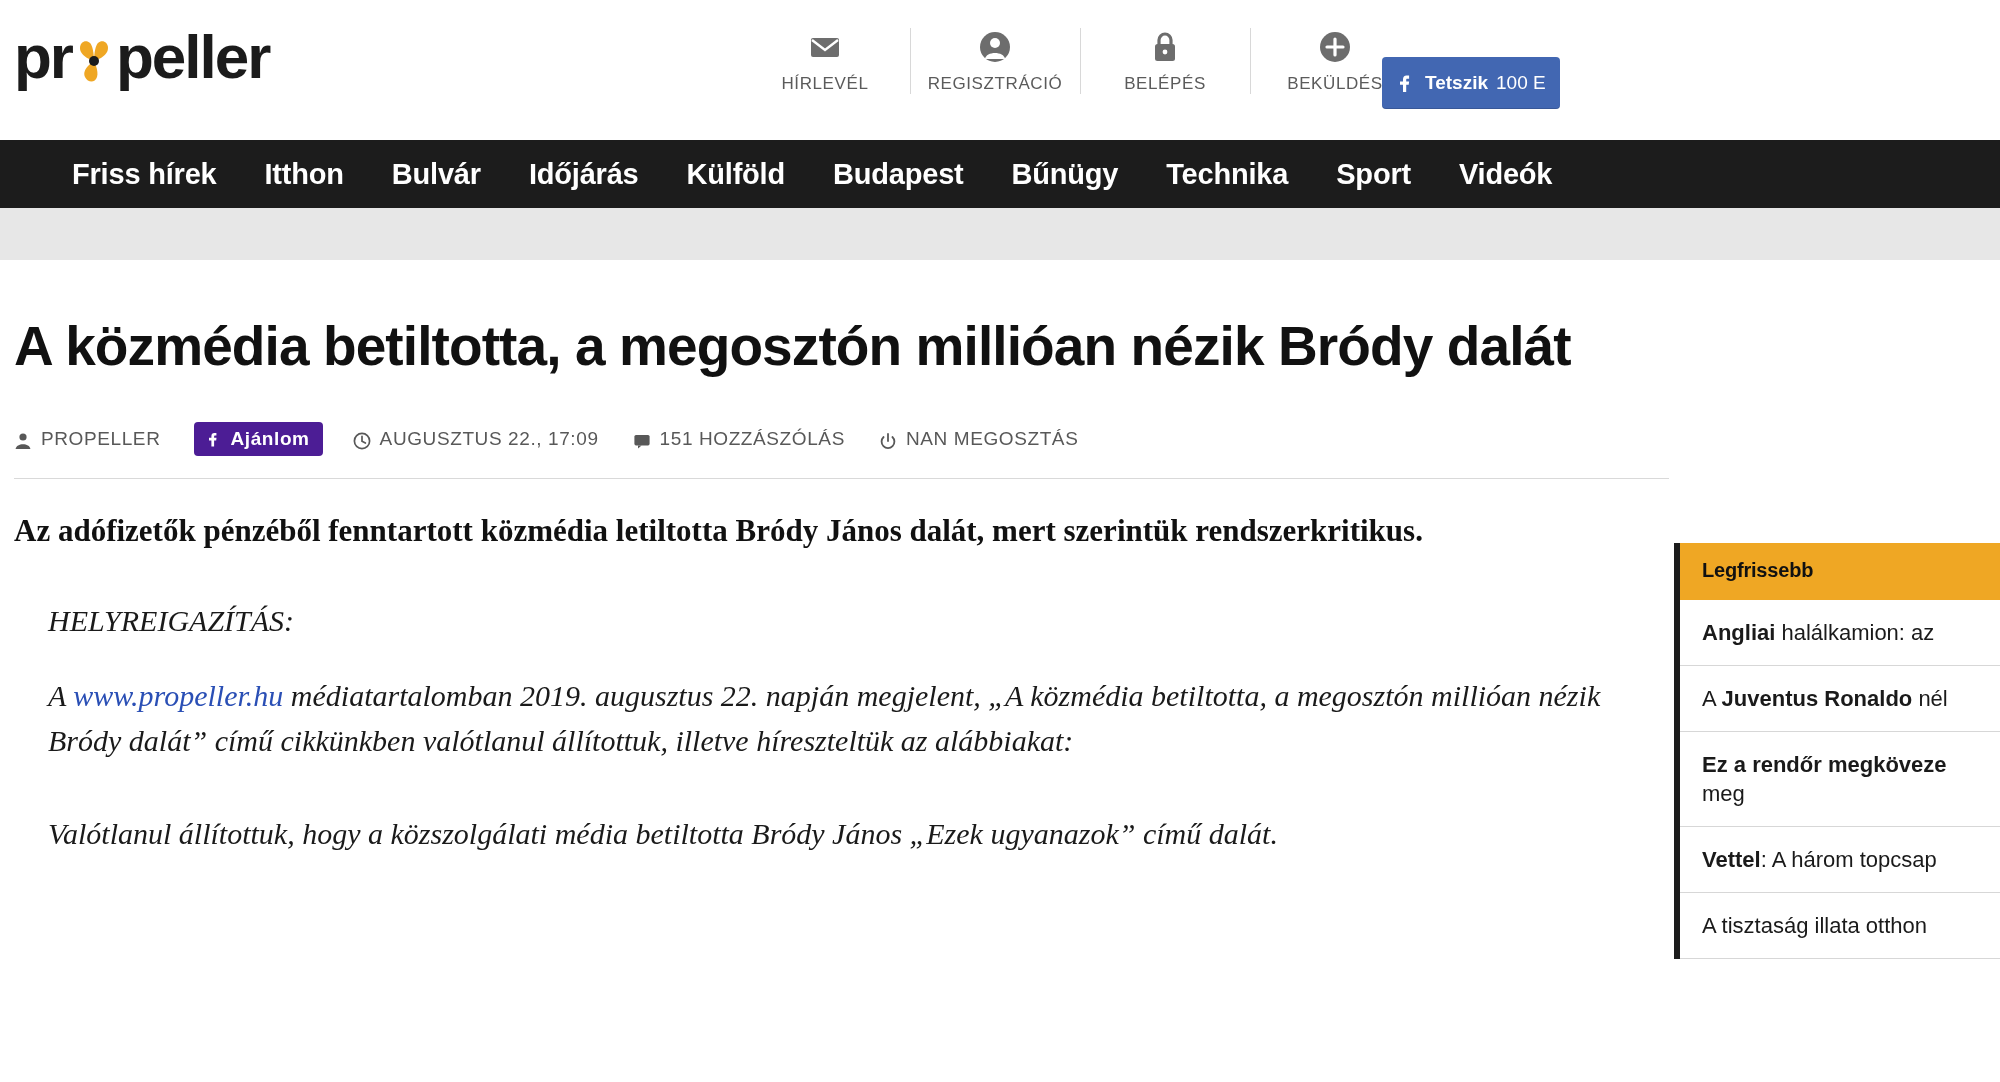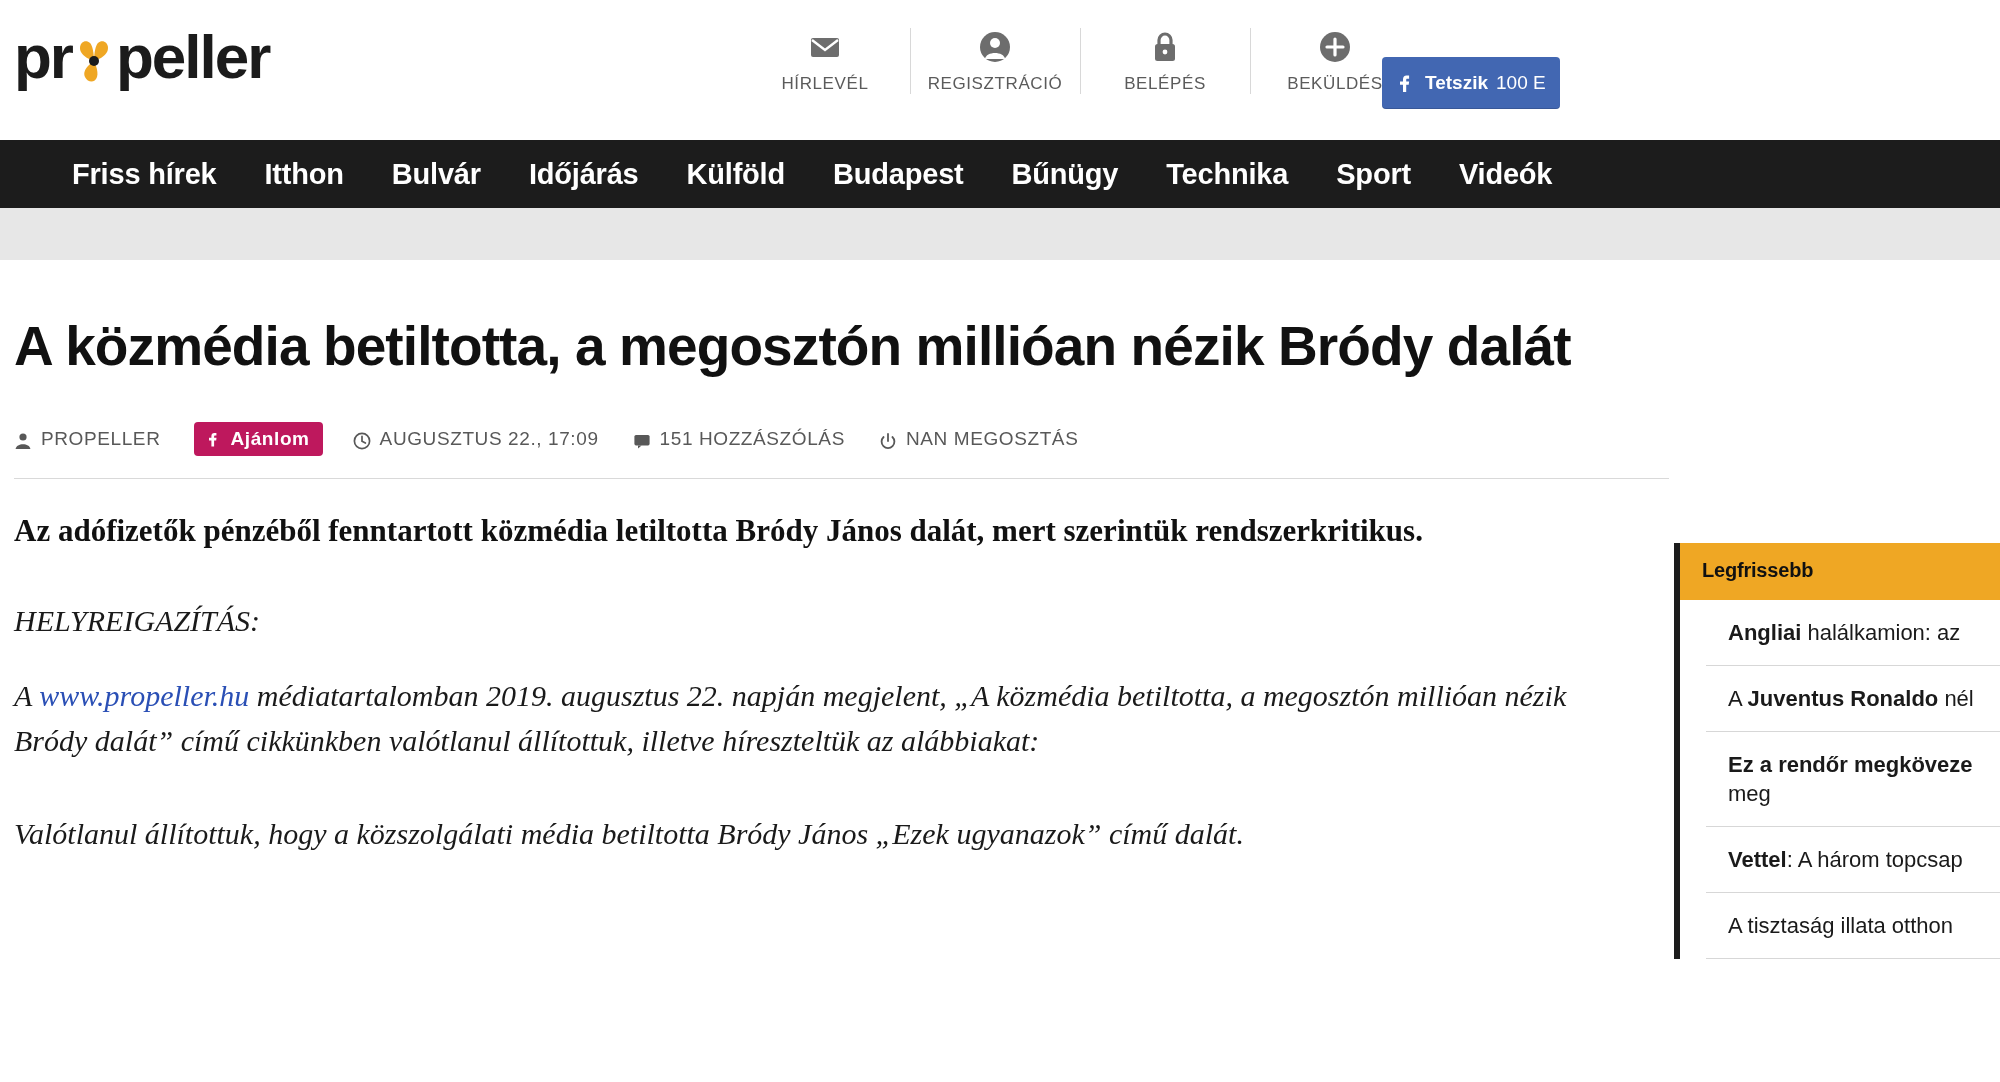--- a/index.html
+++ b/index.html
@@ -156,21 +156,21 @@
   .meta-block { display: flex; align-items: flex-end; margin-right: 34px; }
   .meta-block .m-icon {
     width: 18px; height: 18px;
     margin-right: 9px;
     color: #585858;
     flex: 0 0 auto;
   }
   .fb-recommend {
     display: flex;
     align-items: center;
-    background: #be185d;
+    background: #4c1d95;
     color: #fff;
     border-radius: 4px;
     height: 34px;
     padding: 0 13px 0 10px;
     font-size: 19px;
     font-weight: bold;
     margin-right: 30px;
   }
   .fb-recommend .fb-f { width: 18px; height: 18px; margin-right: 8px; }
 
@@ -191,20 +191,21 @@
     max-width: 1490px;
   }
 
   .body-text {
     font-family: "Liberation Serif", serif;
     font-style: italic;
     font-size: 30px;
     line-height: 1.5;
     color: #1a1a1a;
     max-width: 1560px;
+    margin-left: 34px;
   }
   .body-text.p1 { margin-top: 44px; }
   .body-text.p2 { margin-top: 4px; }
   .body-text.p3 { margin-top: 48px; }
   .body-text a {
     color: #2a4fb5;
     text-decoration: none;
   }
 
   
@@ -225,21 +226,20 @@
     letter-spacing: -0.2px;
   }
   .side-item {
     border-bottom: 1px solid #d7d7d7;
     padding: 18px 18px 18px 22px;
     font-size: 22px;
     line-height: 1.32;
     color: #1a1a1a;
     white-space: nowrap;
     overflow: hidden;
-    margin-left: 26px;
   }
   .side-item.wrap { white-space: normal; }
   .side-item b { font-weight: bold; }
 </style>
 </head>
 <body>
 
 <div class="page">
 
   <div class="header">

